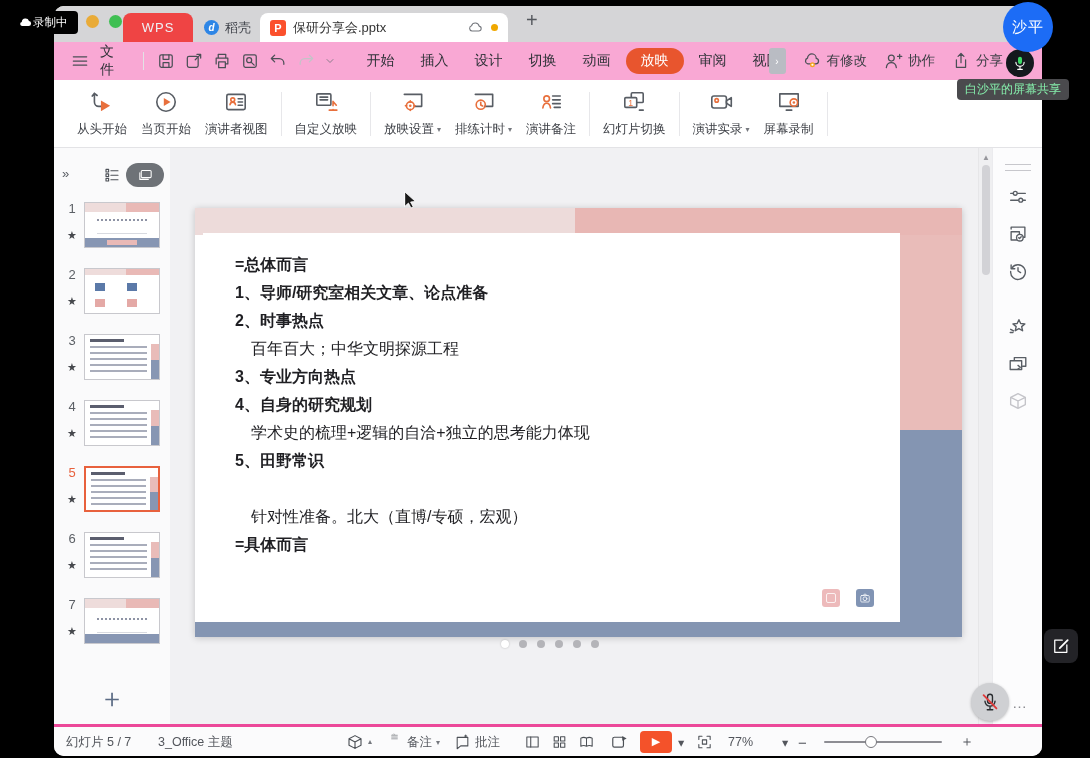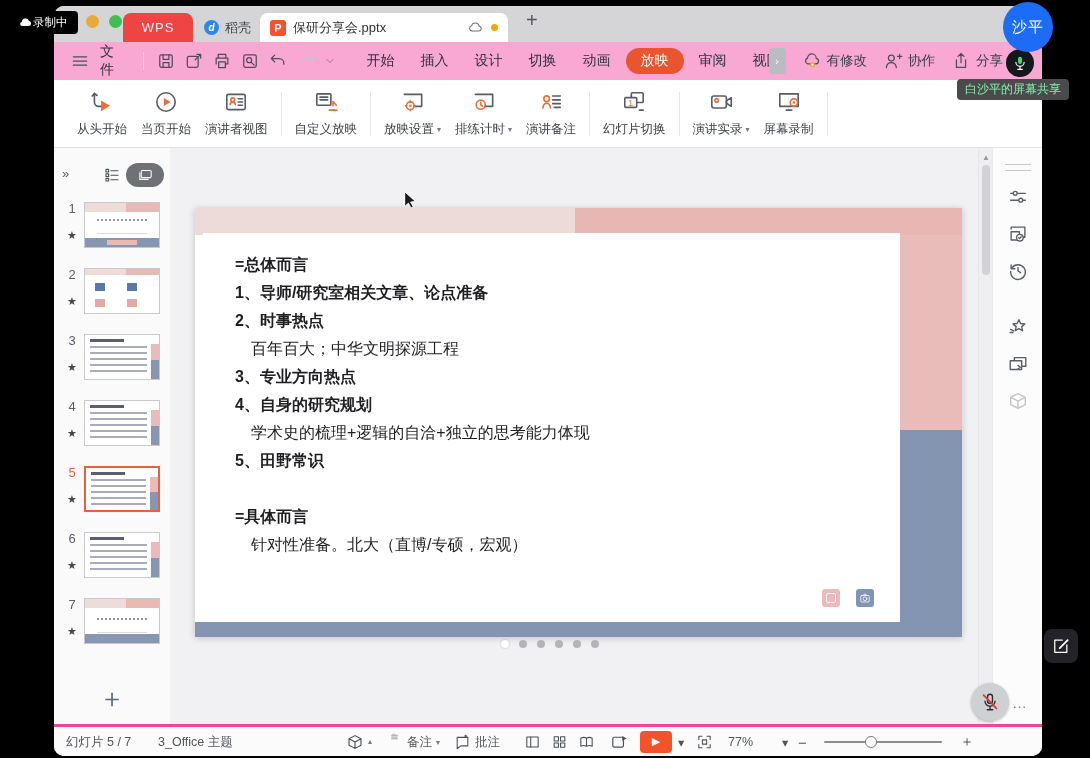--- a/index.html
+++ b/index.html
@@ -486,22 +486,22 @@
         <div class="slines" id="slide-lines">
             <div class="sline b ind1">=总体而言</div>
             <div class="sline b ind1">1、导师/研究室相关文章、论点准备</div>
             <div class="sline b ind1">2、时事热点</div>
             <div class="sline ind2">百年百大；中华文明探源工程</div>
             <div class="sline b ind1">3、专业方向热点</div>
             <div class="sline b ind1">4、自身的研究规划</div>
             <div class="sline ind2">学术史的梳理+逻辑的自洽+独立的思考能力体现</div>
             <div class="sline b ind1">5、田野常识</div>
             <div class="sline ind1"></div>
+            <div class="sline ind2">针对性准备。北大（直博/专硕，宏观）</div>
             <div class="sline b ind1">=具体而言</div>
-            <div class="sline ind2">针对性准备。北大（直博/专硕，宏观）</div>
           </div>
       </div>
       <div class="mi mi1"></div>
       <div class="mi mi2 ic">
           <svg viewBox="0 0 24 24" stroke="#fff" stroke-width="2">
             <rect x="3.5" y="7" width="17" height="13" rx="2"></rect>
             <circle cx="12" cy="13.5" r="3.8"></circle>
             <path d="M8.5 7l1.8-2.6h3.4L15.5 7"></path>
           </svg>
         </div>

